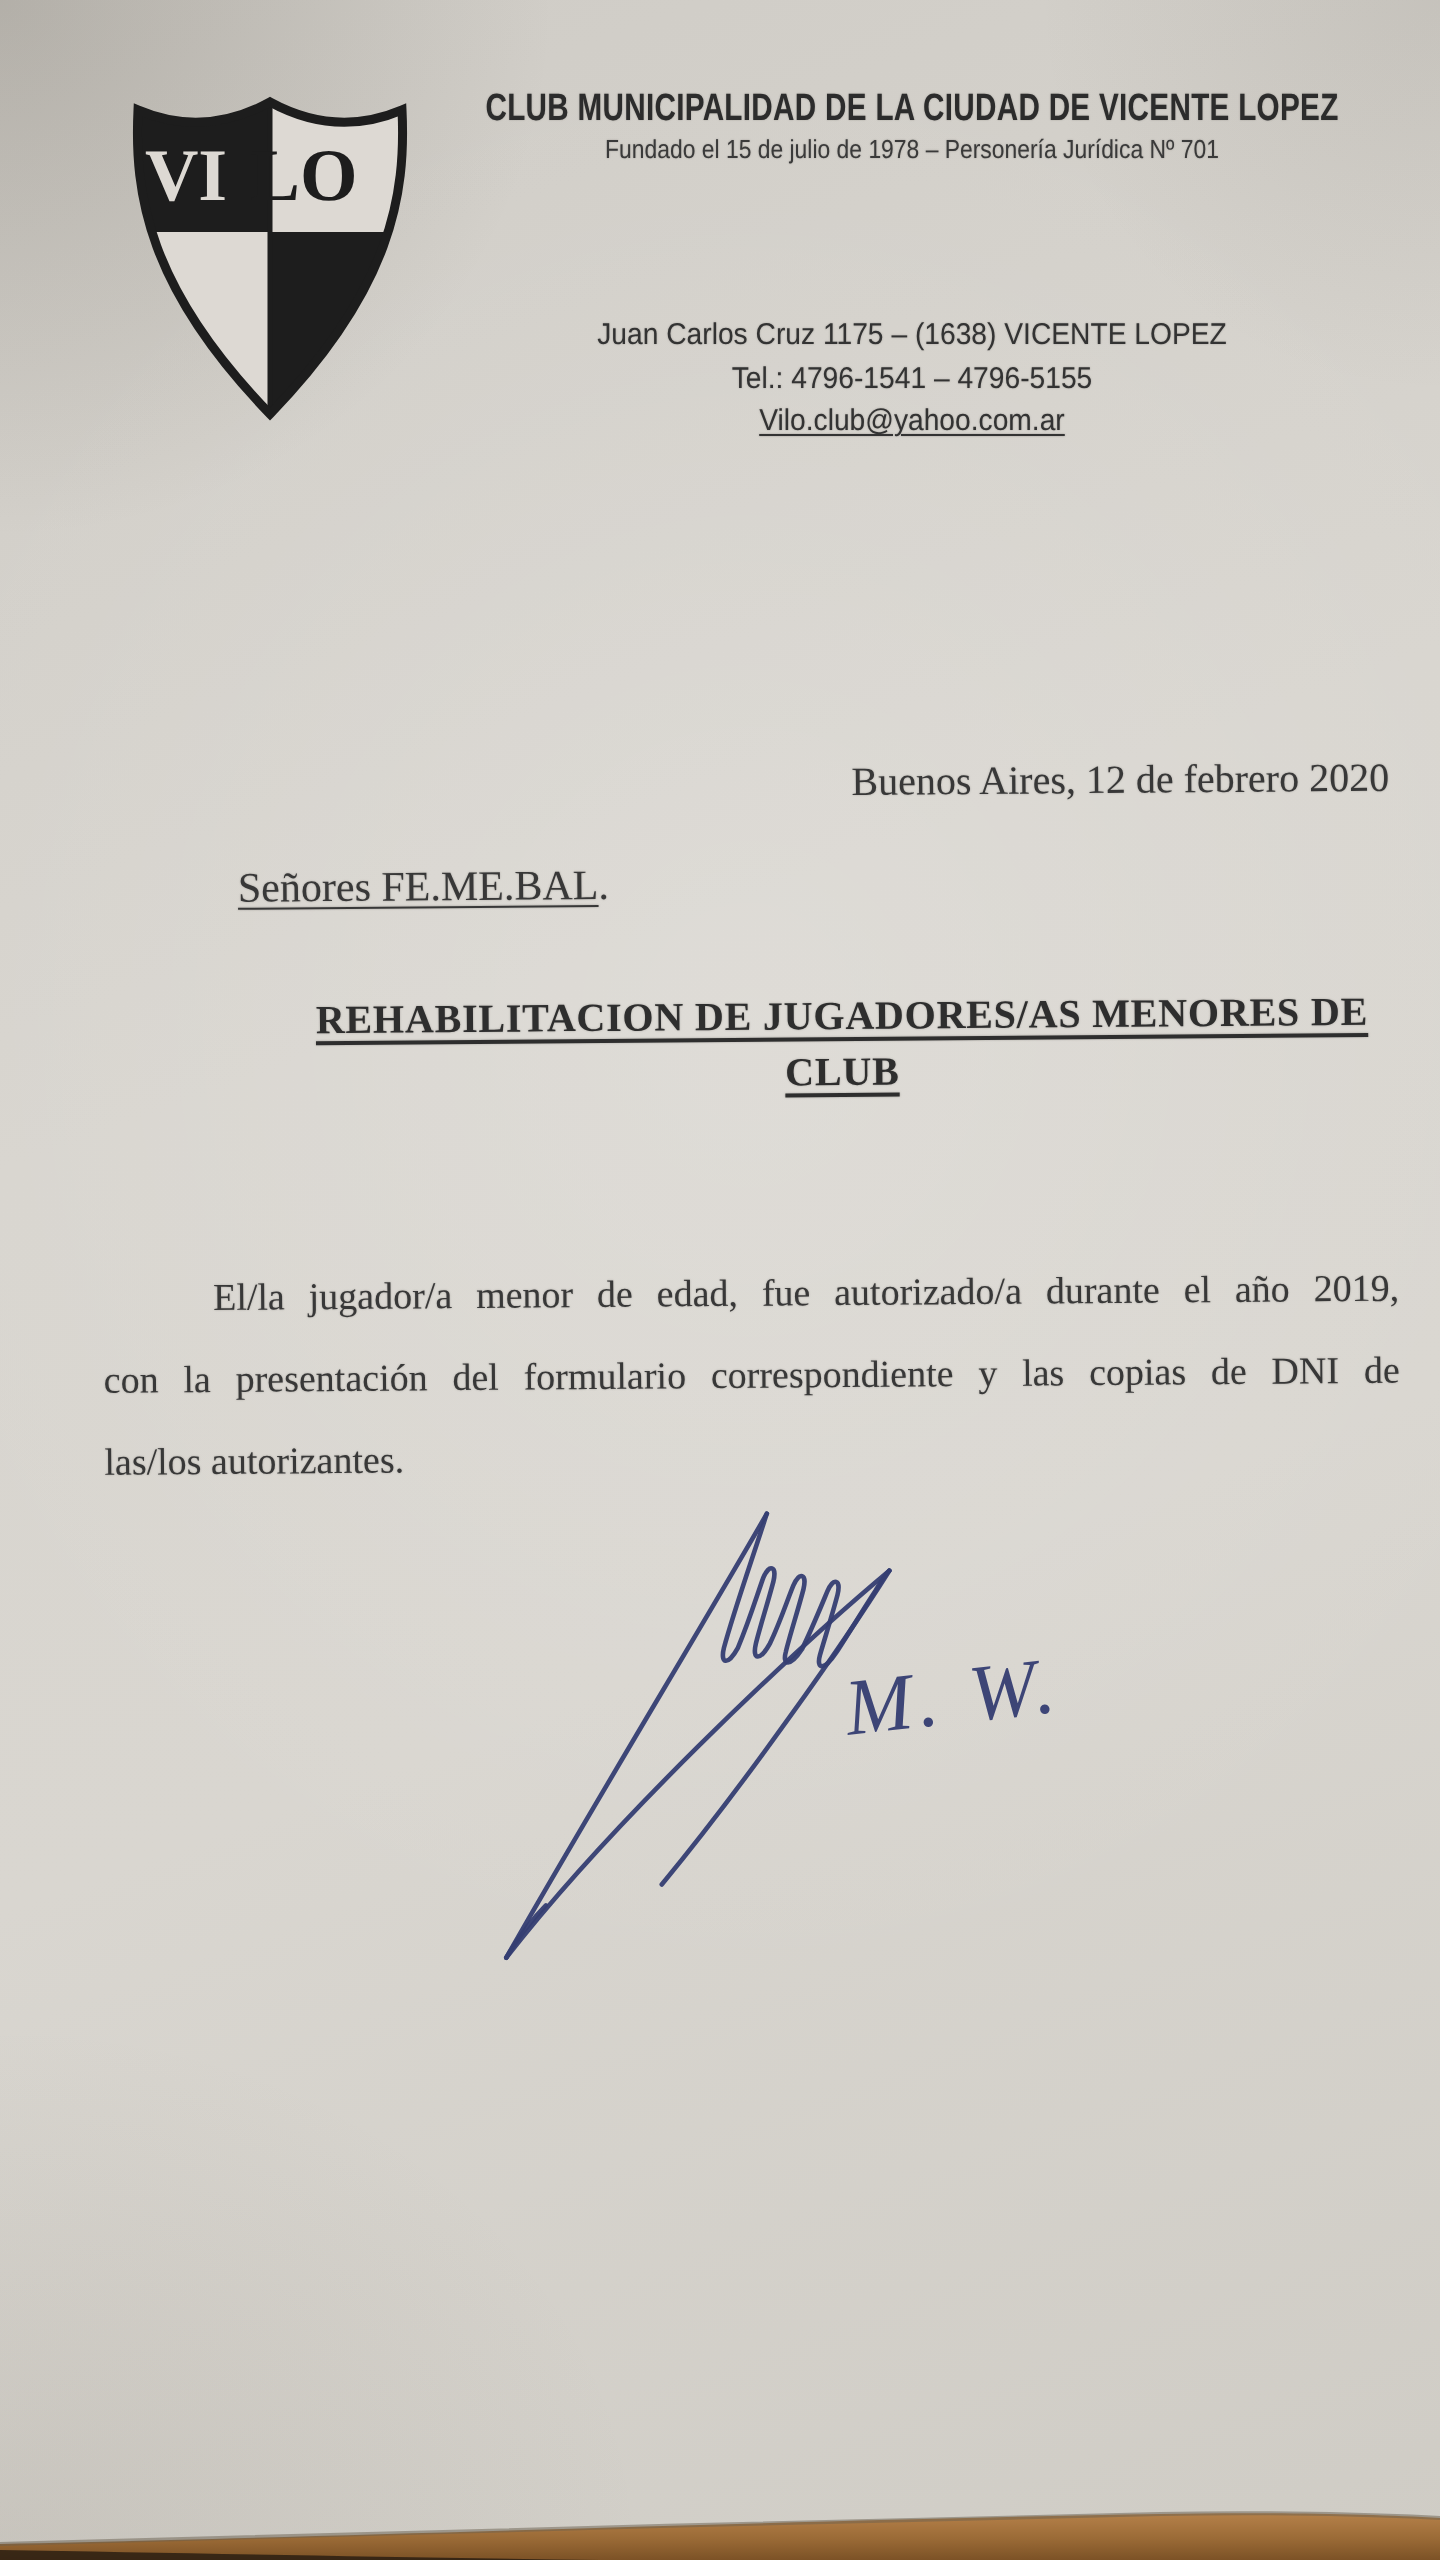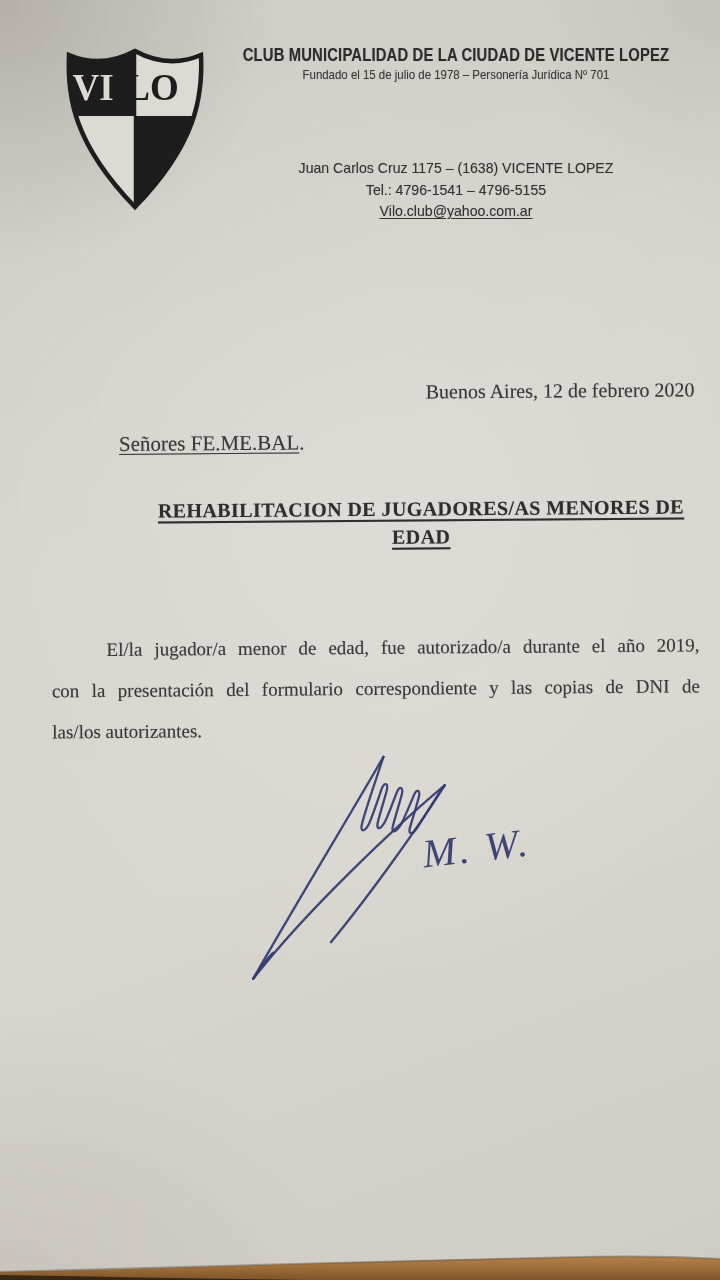--- a/index.html
+++ b/index.html
@@ -103,21 +103,21 @@
   </div>
 
   <div class="tilt">
 
     <div class="date-line serif soft">Buenos Aires, 12 de febrero 2020</div>
 
     <div class="recipient-line serif soft"><span class="u">Señores FE.ME.BAL</span><span>.</span></div>
 
     <div class="subject-title serif soft">
       <div><span class="u">REHABILITACION DE JUGADORES/AS MENORES DE</span></div>
-      <div><span class="u">EDAD</span></div>
+      <div><span class="u">CLUB</span></div>
     </div>
 
     <div class="body-line bl1 serif soft stretch">El/la jugador/a menor de edad, fue autorizado/a durante el año 2019,</div>
     <div class="body-line bl2 serif soft stretch">con la presentación del formulario correspondiente y las copias de DNI de</div>
     <div class="body-line bl3 serif soft">las/los autorizantes.</div>
 
     <svg class="signature-svg" viewBox="0 0 330 260">
       <path class="sig-stroke" d="M 158 17 C 132 62 64 172 26 238"></path>
       <path class="sig-stroke" d="M 26 238 C 32 228 39 219 46 212"></path>
       <path class="sig-stroke" d="M 26 238 C 78 172 168 88 219 46"></path>

